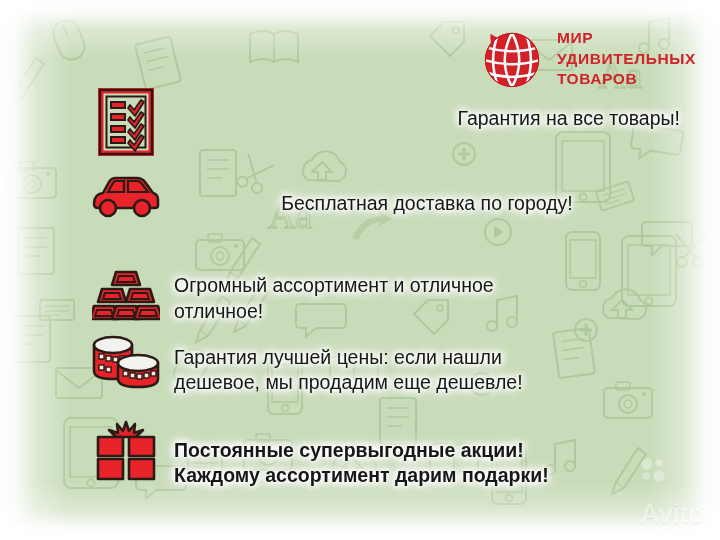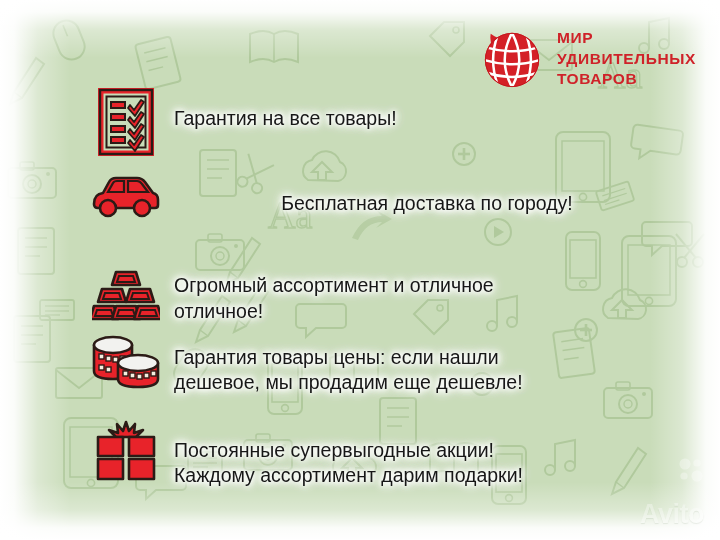--- a/index.html
+++ b/index.html
@@ -102,38 +102,38 @@
     font-size: 19.5px;
     line-height: 1.30;
     padding-top: 2px;
     text-shadow:
        0 0 7px #ffffff, 0 0 7px #ffffff, 0 0 12px #ffffff,
        0 0 12px #ffffff, 0 0 16px #ffffff, 0 0 4px #ffffff;
   }
   .feature-text div { white-space: nowrap; }
 
   
-  .f1 { height: 76px; }
+  .f1 { height: 76px; text-align: right; }
   .f1 .feature-text { padding-top: 18px; }
   .f2 { height: 68px; text-align: center; }
   .f2 .feature-text { padding-top: 19px; }
   .f3 { height: 76px; align-items: flex-end; }
   .f3 .feature-text { padding-top: 10px; }
   .f4 { height: 78px; }
   .f4 .feature-text { padding-top: 13px; }
-  .f5 { height: 86px; }
+  .f5 { height: 86px; font-weight: bold; }
   .f5 .feature-text { padding-top: 20px; }
 
   
   .avito {
     position: absolute;
     right: 16px;
     bottom: 12px;
     display: flex;
-    align-items: flex-end;
+    align-items: flex-start;
     gap: 18px;
     opacity: .34;
     flex-direction: column;
   }
   .avito-word {
     color: #ffffff;
     font-size: 27px;
     font-weight: bold;
     letter-spacing: -.5px;
     line-height: 1;
@@ -424,21 +424,21 @@
           <g fill="#f7efe0" stroke="#2b1b16" stroke-width="1.4">
             <rect x="33" y="39" width="5" height="5"></rect>
               <rect x="40" y="41" width="5" height="5"></rect>
             <rect x="47" y="42" width="5" height="5"></rect>
               <rect x="54" y="41" width="5" height="5"></rect>
             <rect x="61" y="39" width="5" height="5"></rect>
           </g>
         </svg>
       </div>
       <div class="feature-text">
-        <div>Гарантия товары цены: если нашли</div>
+        <div>Гарантия лучшей цены: если нашли</div>
         <div>дешевое, мы продадим еще дешевле!</div>
       </div>
     </div>
 
     <div class="feature f5">
       <div class="feature-icon">
         <svg width="64" height="64" viewBox="0 0 64 64" aria-hidden="true">
           <g fill="#e8232a" stroke="#2b1b16" stroke-width="2.6" stroke-linejoin="round">
             <path d="M32 4 l3 9 l6 -7 l-1 9 l9 -3 l-7 7 h-20 l-7 -7 l9 3 l-1 -9 l6 7 z"></path>
             <rect x="4" y="19" width="25" height="19"></rect>

